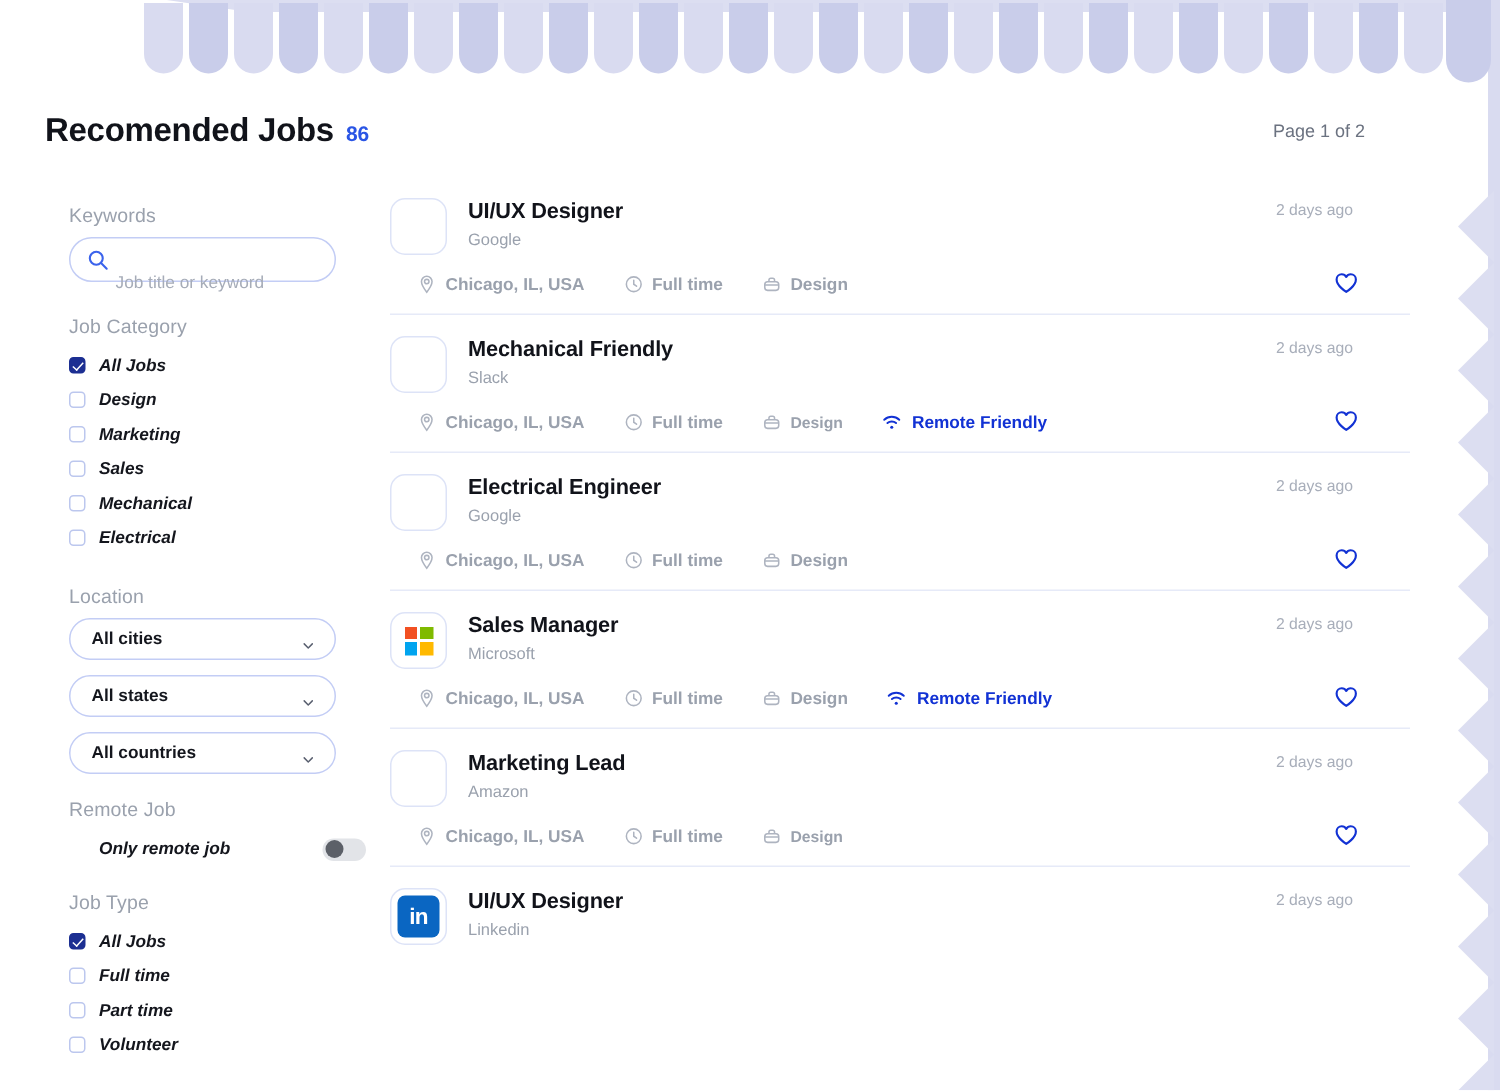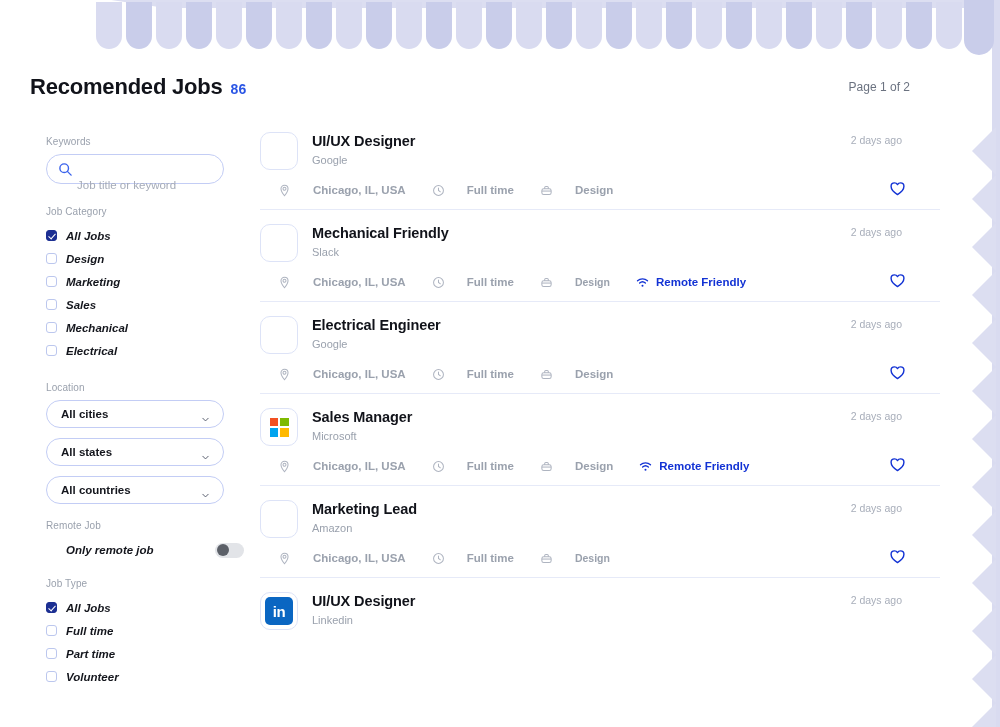--- a/index.html
+++ b/index.html
@@ -32,21 +32,21 @@
     font-size: 22px; font-weight: bold; color:#11131a; letter-spacing:-0.2px;
   }
   .title-count { font-size: 14px; font-weight: bold; color:#2a55e5; }
   .pager {
     position:absolute; right:30px; top:6px; font-size:12px; color:#6b7280;
   }
 
   
   .sidebar { position:absolute; left:46px; top:136px; width:190px; }
   .grp-label {
-    font-size: 10px; color:#9aa1ad; margin-bottom:7px; letter-spacing:0.1px;
+    font-size: 13px; color:#9aa1ad; margin-bottom:7px; letter-spacing:0.1px;
   }
   .search-box {
     position:relative; width:178px; height:30px; border:1px solid #c3cdf5;
     border-radius:15px; background:#fff; display:flex; align-items:center;
     padding-left:30px; margin-bottom:22px;
   }
   .search-box .s-ico { position:absolute; left:11px; top:7px; width:15px; height:15px; }
   .search-input {
     border:0; outline:0; background:transparent; font-size:11.5px;
     color:#3a3f4b; font-family:"Liberation Sans", sans-serif; width:135px;margin-top:32px;
@@ -93,21 +93,21 @@
     background:#fff; flex:0 0 auto; margin-right:14px;
     display:flex; align-items:center; justify-content:center; overflow:hidden;
   }
   .logo.plain { border:1px solid #dde3f7; }
   .jt-wrap { padding-top:1px; }
   .job-title { font-size:14.5px; font-weight:bold; color:#11131a; letter-spacing:-0.1px; }
   .job-company { font-size:11px; color:#9aa1ad; margin-top:5px; }
   .job-date { position:absolute; right:38px; top:16px; font-size:10.5px; color:#a8aeba; }
 
   .meta-row { display:flex; align-items:center; margin-top:13px; padding-left:18px; gap:0; }
-  .meta { display:flex; align-items:center; gap:22px; margin-right:26px; }
+  .meta { display:flex; align-items:center; gap:6px; margin-right:26px; }
   .meta-txt { font-size:11.5px; font-weight:bold; color:#9aa1ad; }
   .meta-ico { width:13px; height:13px; flex:0 0 auto; }
   .remote-tag { display:flex; align-items:center; gap:7px; }
   .remote-tag .meta-txt { color:#1232d4; }
   .heart { position:absolute; right:34px; bottom:12px; width:17px; height:17px; }
 
   
   .ms { width:19px; height:19px; display:grid; grid-template-columns:1fr 1fr; grid-template-rows:1fr 1fr; gap:2px; }
   .ms i { display:block; }
   

